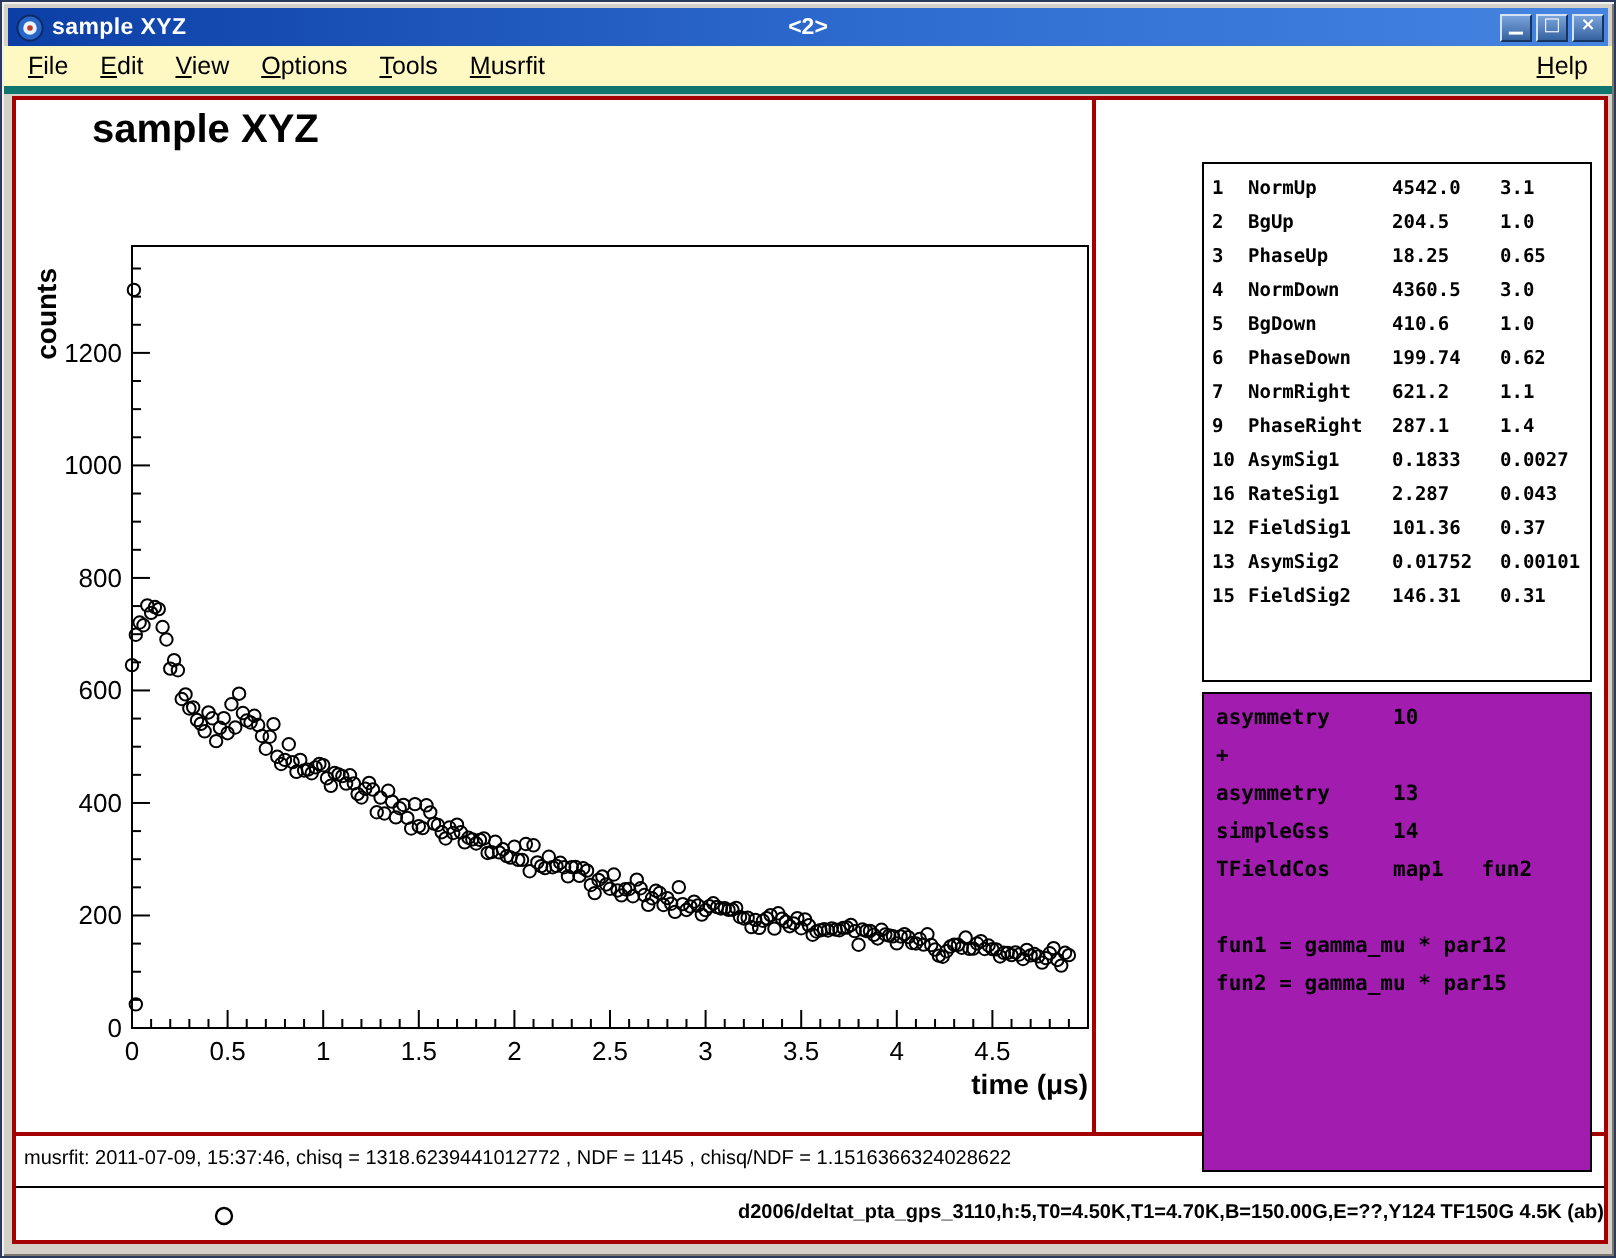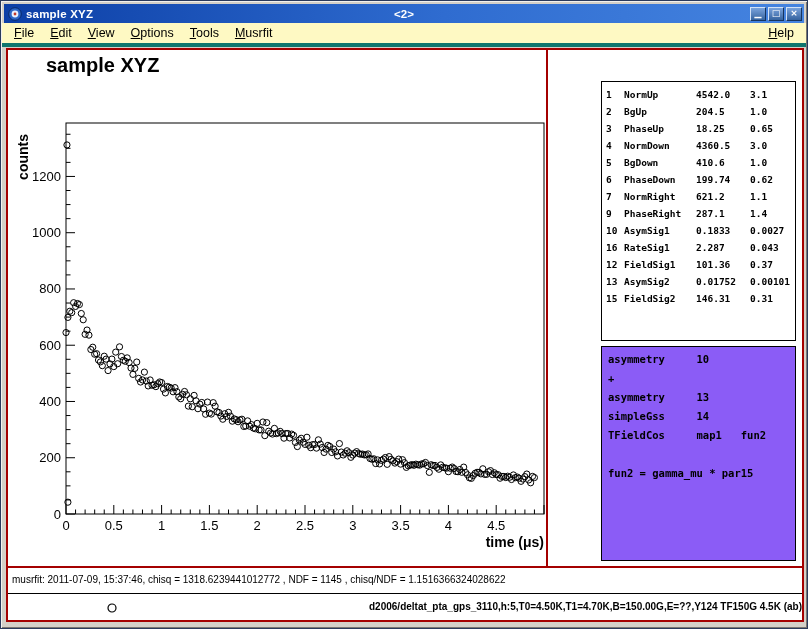--- a/index.html
+++ b/index.html
@@ -20,21 +20,21 @@
   .top-pad{position:absolute;left:0;top:0;width:794px;height:518px;border-bottom:2px solid #a40000}
   .plot-pad{position:absolute;left:0;top:0;width:540px;height:516px;border-right:2px solid #a40000}
   #plot-svg{position:absolute;left:0;top:0}
   svg text{font-family:"Liberation Sans",sans-serif;fill:#000}
   .stats-box{position:absolute;left:593px;top:31px;width:195px;height:260px;border:1px solid #000;background:#fff;font-family:"DejaVu Sans Mono",monospace;font-size:9.5px;font-weight:bold;padding:4px 0 0 4px;line-height:17px;overflow:hidden}
   .stats-row{white-space:nowrap}
   .stats-row span{display:inline-block}
   .stats-row .c0{width:18px}
   .stats-row .c1{width:72px}
   .stats-row .c2{width:54px}
-  .theory-box{position:absolute;left:593px;top:296px;width:195px;height:215px;border:1px solid #000;background:#8b5cf6;font-family:"DejaVu Sans Mono",monospace;font-size:10.5px;font-weight:bold;padding:6px 0 0 6px;overflow:hidden}
+  .theory-box{position:absolute;left:593px;top:296px;width:195px;height:240px;border:1px solid #000;background:#a21caf;font-family:"DejaVu Sans Mono",monospace;font-size:10.5px;font-weight:bold;padding:6px 0 0 6px;overflow:hidden}
   .theory-line{height:19px;white-space:pre}
   .status-line{position:absolute;left:4px;top:524px;font-size:10px;font-weight:normal;white-space:nowrap;color:#000}
   .legend-pad{position:absolute;left:0;right:0;top:543px;height:27px;border-top:1px solid #000;text-align:right}
   .legend-marker{position:absolute;left:98px;top:8px}
   .legend-text{display:inline-block;margin-top:7px;font-size:10px;font-weight:bold;white-space:nowrap}
 </style>
 </head>
 <body>
 
 <div class="window">
@@ -438,20 +438,21 @@
           <div class="stats-row"><span class="c0">13</span><span class="c1">AsymSig2</span><span class="c2">0.01752</span><span class="c3">0.00101</span></div>
           <div class="stats-row"><span class="c0">15</span><span class="c1">FieldSig2</span><span class="c2">146.31</span><span class="c3">0.31</span></div>
         </div>
       <div class="theory-box" id="theory-box">
           <div class="theory-line">asymmetry     10</div>
           <div class="theory-line">+</div>
           <div class="theory-line">asymmetry     13</div>
           <div class="theory-line">simpleGss     14</div>
           <div class="theory-line">TFieldCos     map1   fun2</div>
           <div class="theory-line">&nbsp;</div>
+          <div class="theory-line">fun1 = gamma_mu * par12</div>
           <div class="theory-line">fun2 = gamma_mu * par15</div>
         </div>
     </div>
 
     <div class="status-line">musrfit: 2011-07-09, 15:37:46, chisq = 1318.6239441012772 , NDF = 1145 , chisq/NDF = 1.1516366324028622</div>
 
     <div class="legend-pad">
       <svg class="legend-marker" width="12" height="12" viewBox="0 0 12 12">
         <circle cx="6" cy="6" r="4" fill="none" stroke="#000" stroke-width="1.2"></circle>
       </svg>

